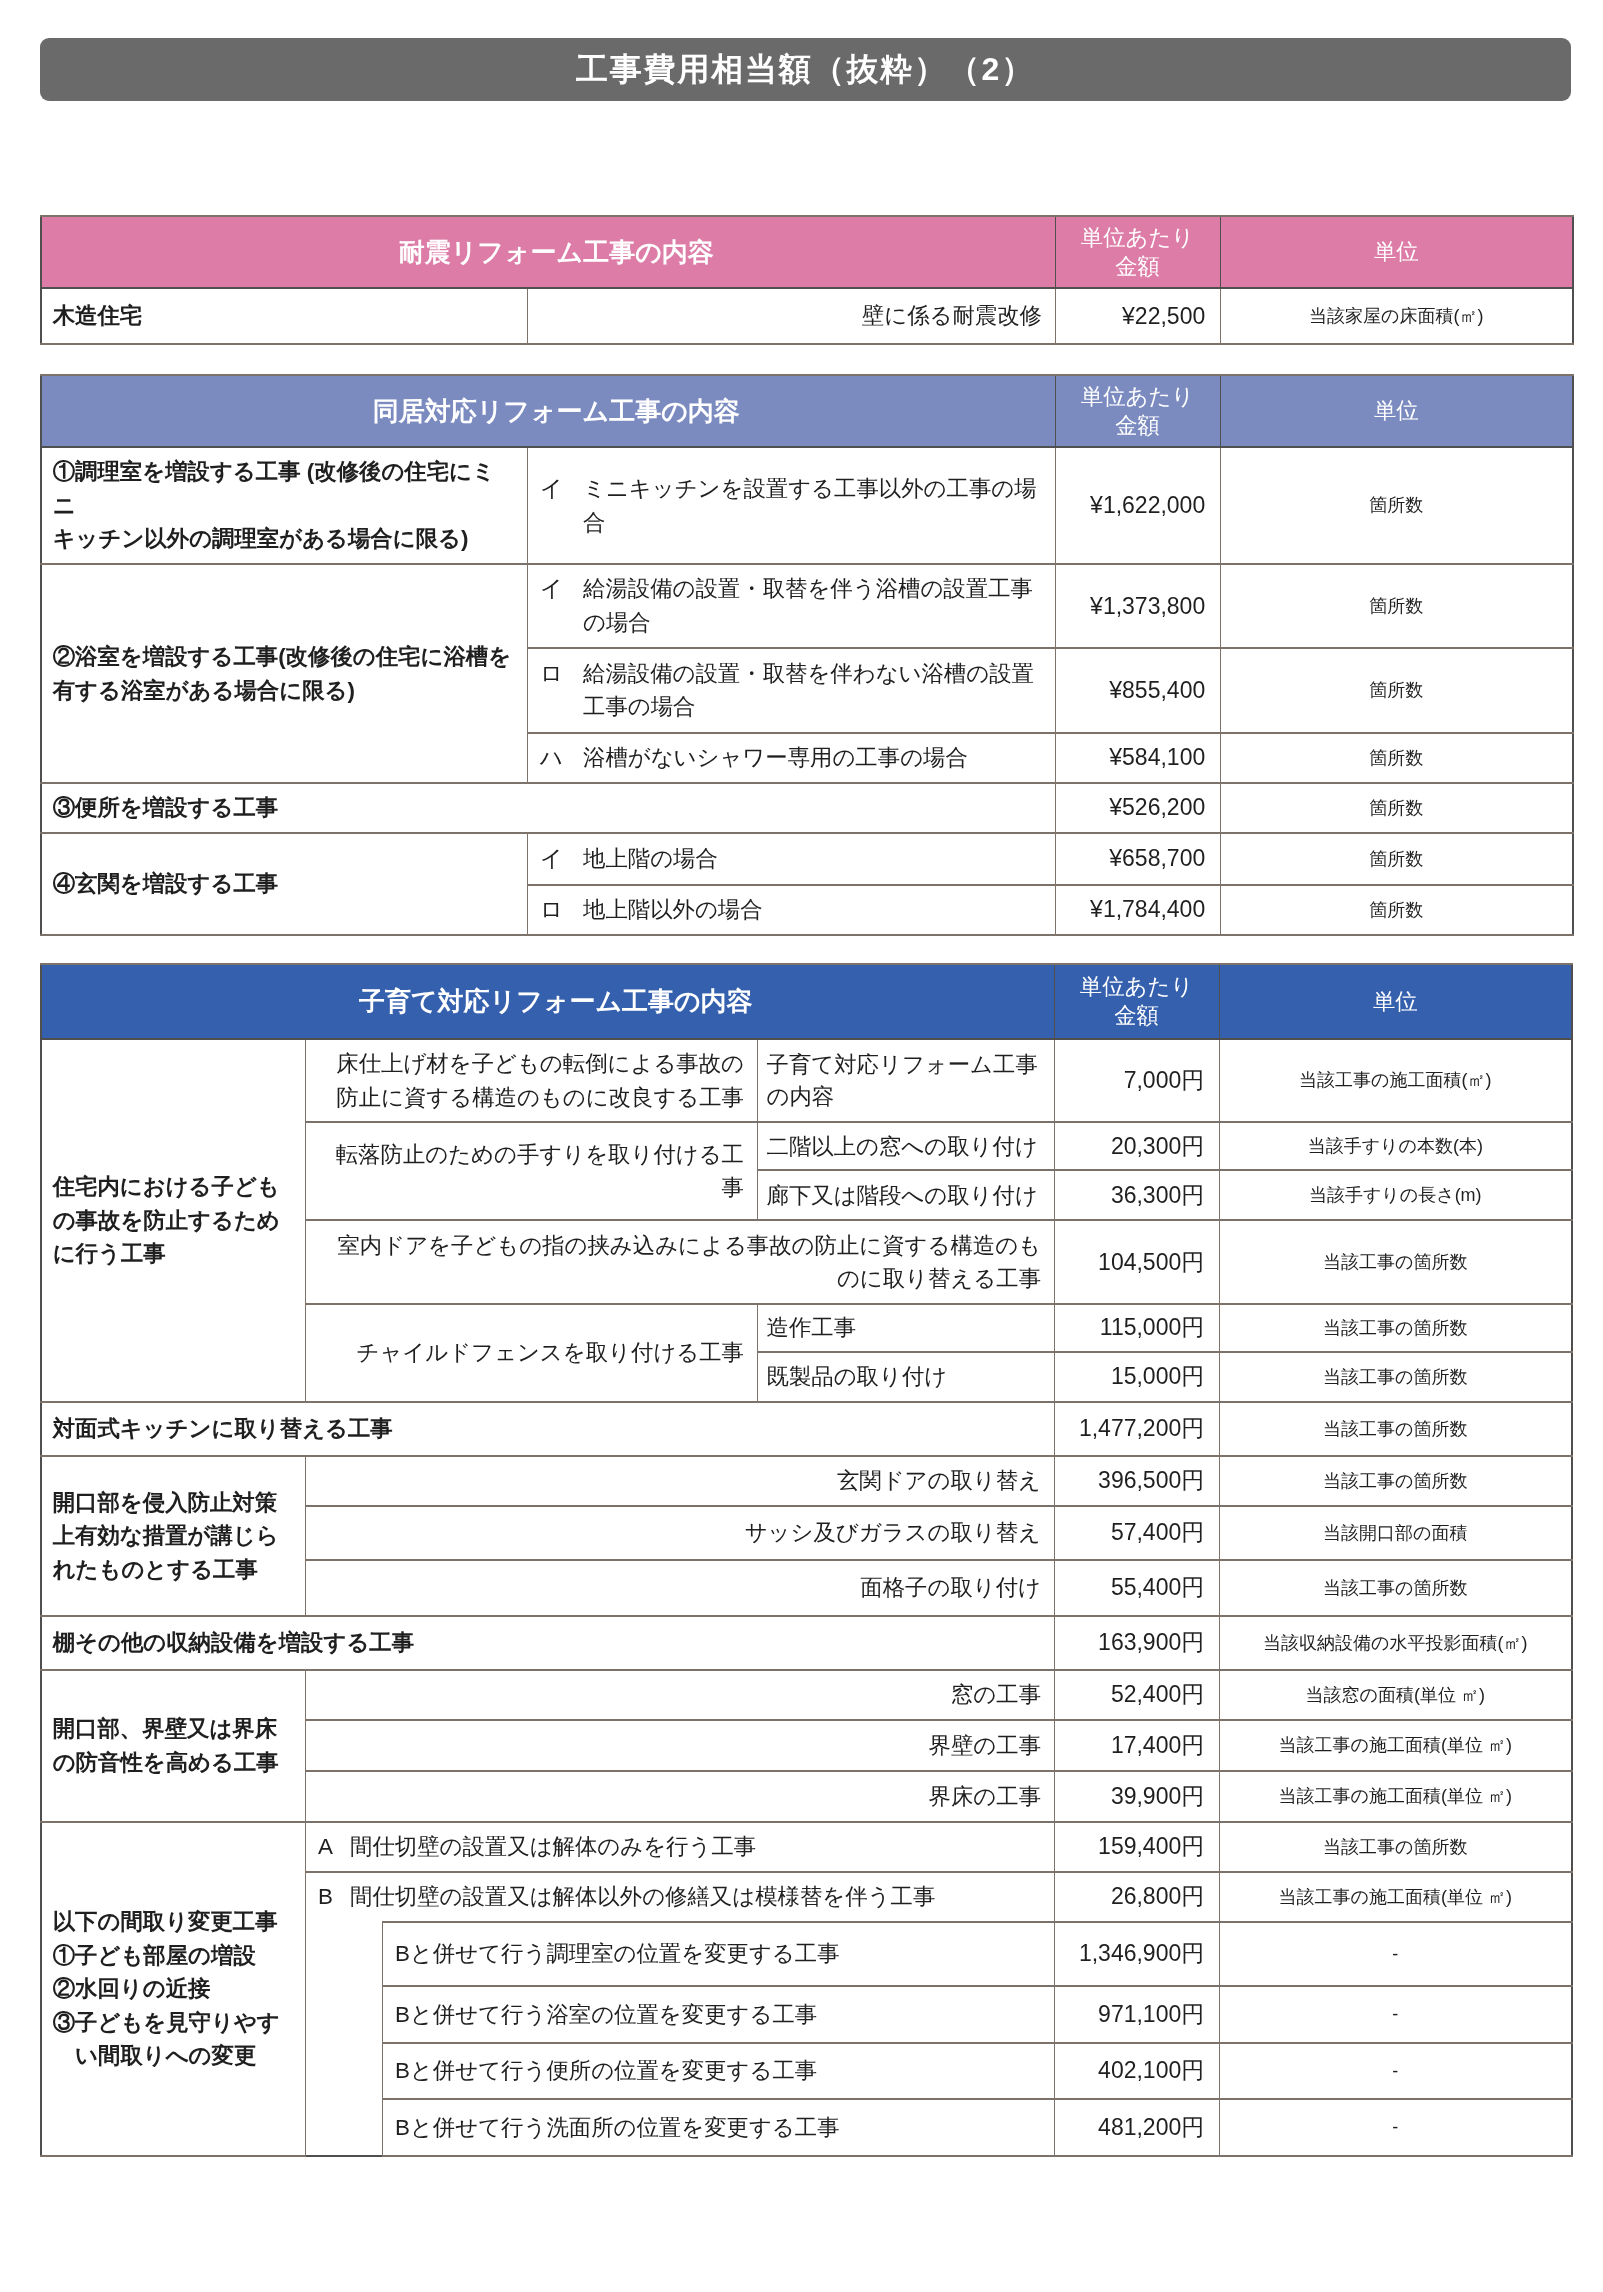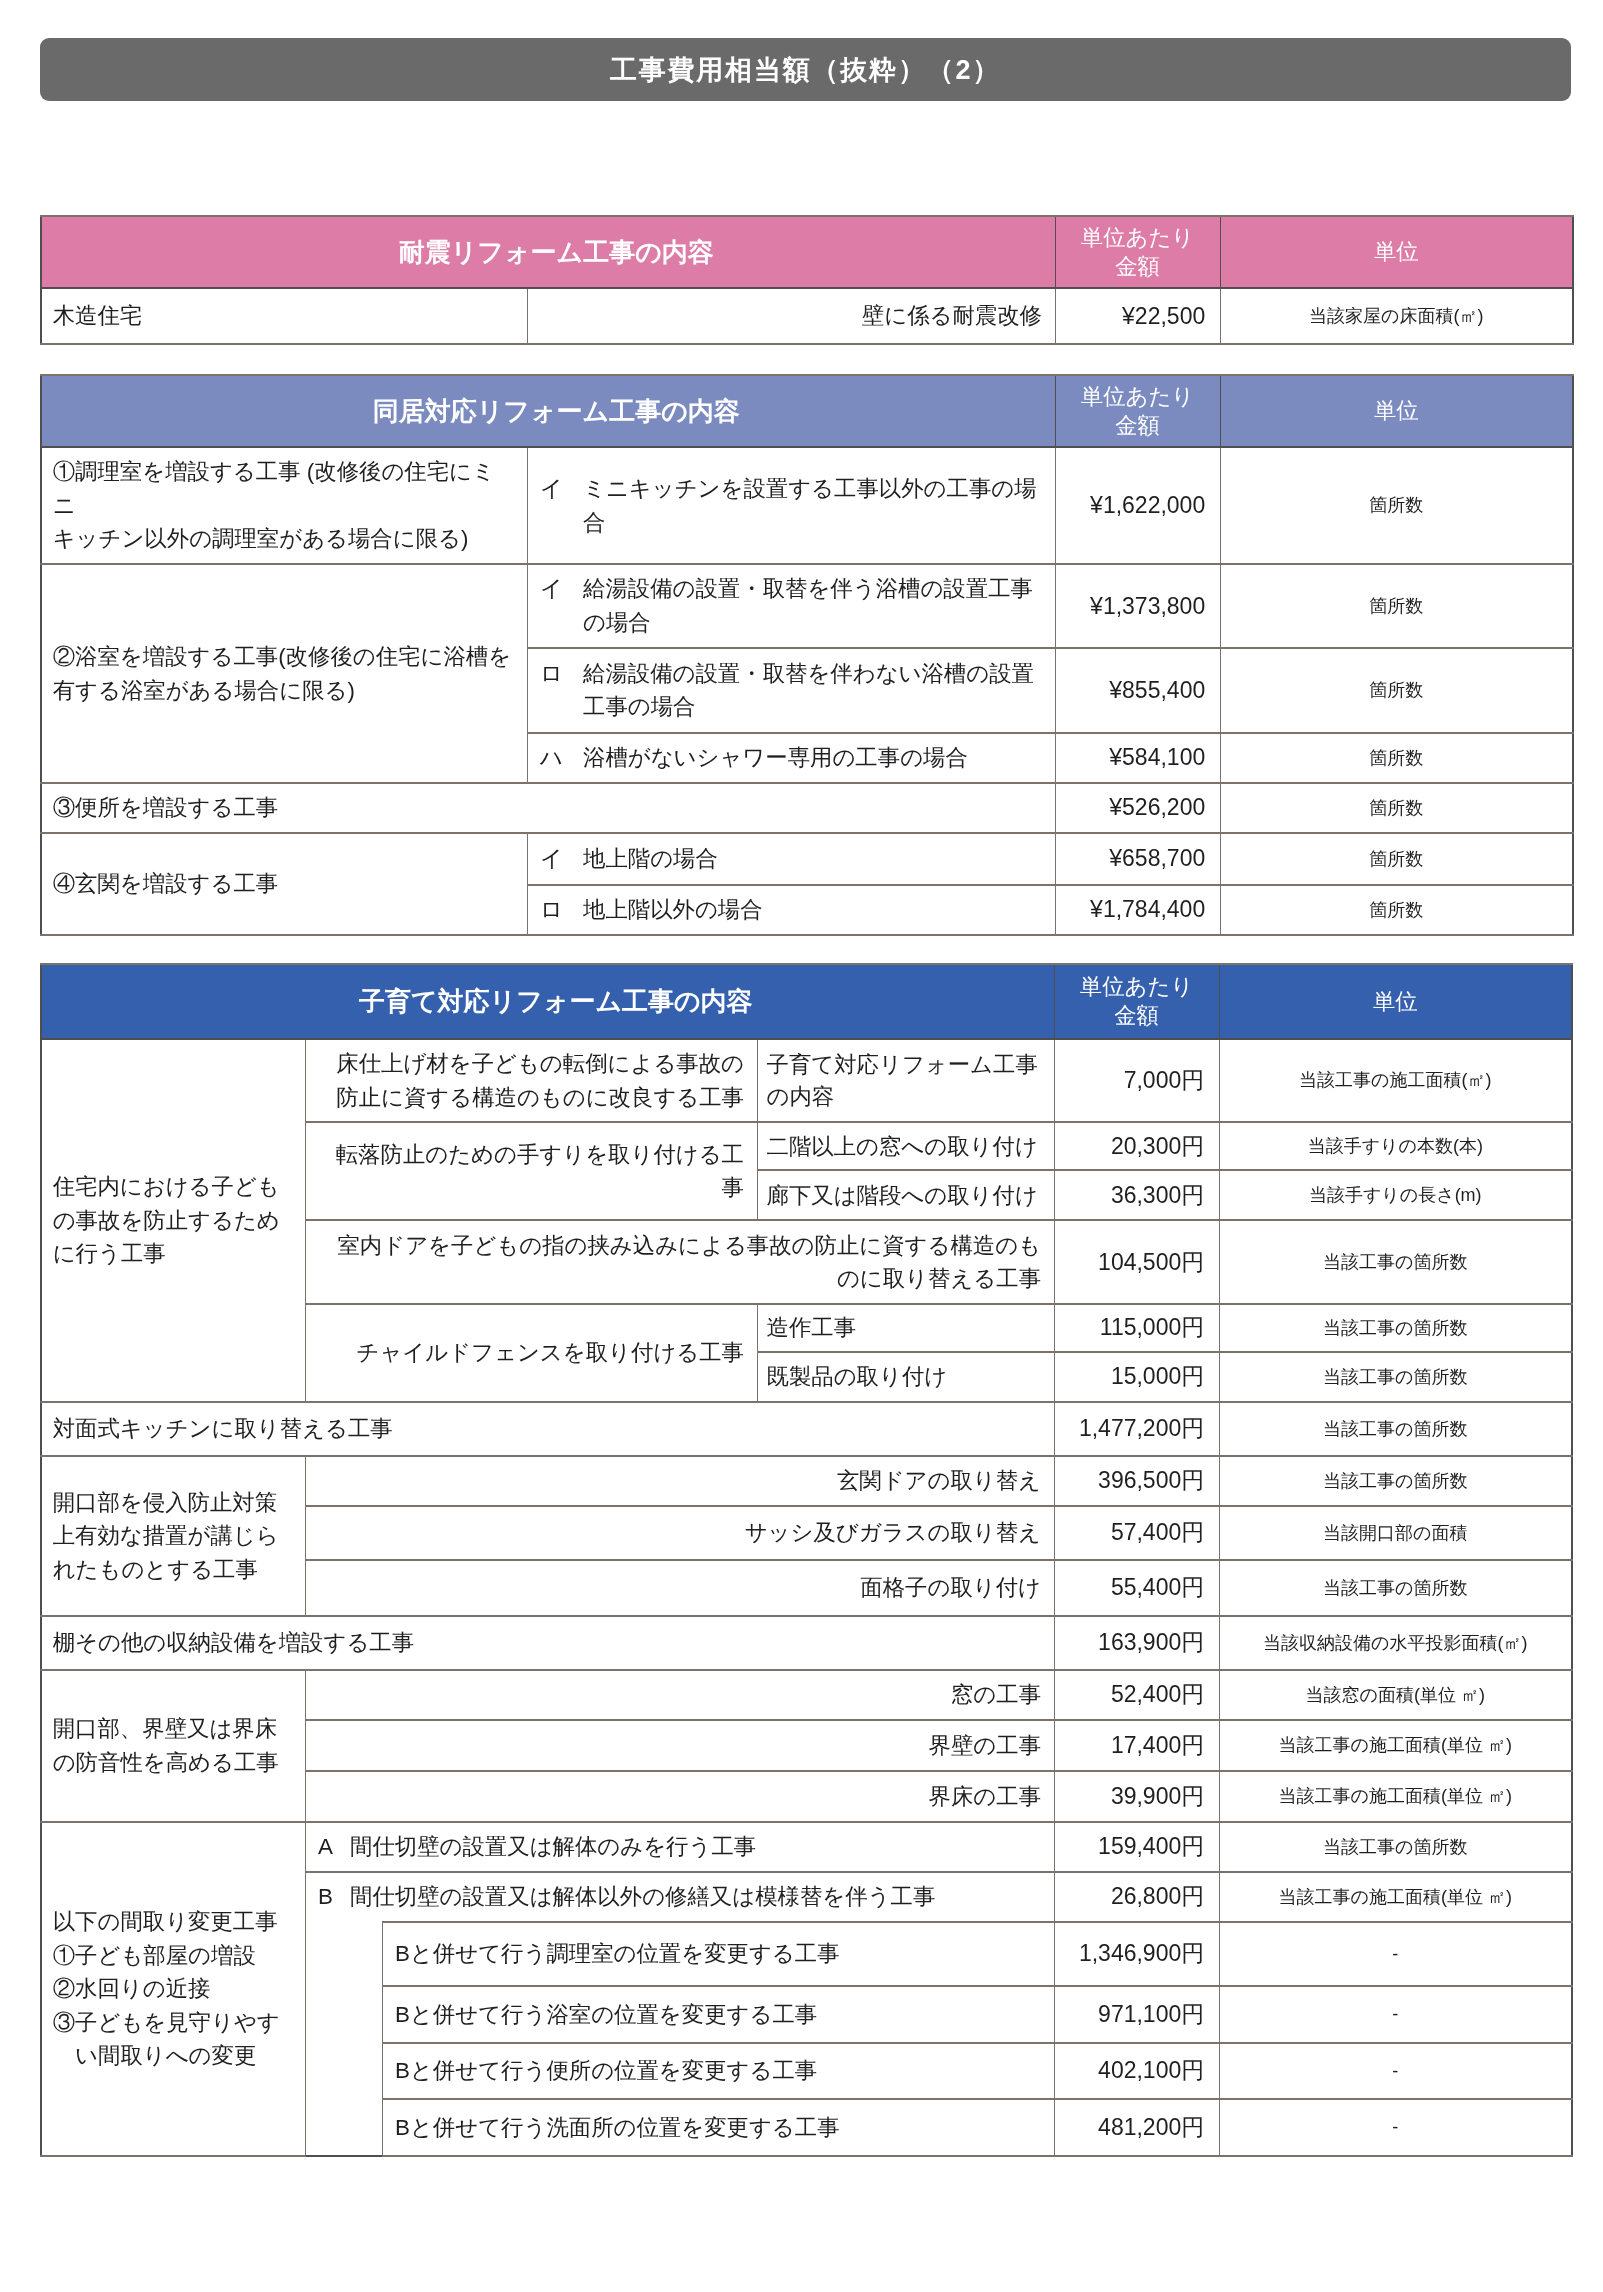--- a/index.html
+++ b/index.html
@@ -10,21 +10,21 @@
     color:#1f1f1f;
     position:relative;
   }
   .page { padding:38px 0 0 40px; }
 
   .title-bar {
     width:1531px; height:63px;
     background:#6a6a6a;
     border-radius:9px;
     color:#ffffff;
-    font-size:27px; font-weight:bold; letter-spacing:1.8px;
+    font-size:32px; font-weight:bold; letter-spacing:1.8px;
     display:flex; align-items:center; justify-content:center;
   }
 
   table.tbl {
     border-collapse:collapse;
     table-layout:fixed;
     width:1531px;
     font-size:22.4px;
     border:2.7px solid #4f4f4f;
   }
@@ -45,21 +45,21 @@
     border-left:1.8px solid #4f4f4f;
     border-right:1.8px solid #4f4f4f;
     border-bottom:2.7px solid #4f4f4f;
   }
   .t1 .hdr th { background:#dc7ca7; }
   .t2 .hdr th { background:#7b8bc0; }
   .t3 .hdr th { background:#3560ae;margin-left:32px; }
   th.tt  { font-size:26px; font-weight:bold; text-align:center;padding-left:16px; }
   th.hs  { font-size:22.4px; font-weight:normal; white-space:pre-line; line-height:1.3; text-align:center; }
 
-  td.lab  { text-align:left; padding:7.2px 10.7px; line-height:1.5; white-space:pre-line; }
+  td.lab  { text-align:left; padding:7.2px 10.7px; line-height:1.5; white-space:pre-line;font-weight:bold; }
   td.mid  { text-align:right; padding:7.2px 12.5px; line-height:1.5;margin-left:20px; }
   td.sub  { text-align:left; padding:5.4px 7.2px 5.4px 9px; line-height:1.4; }
   td.pfx  { text-align:left; padding:7.2px 9px 7.2px 12.5px; line-height:1.5; }
   td.pfx .p { float:left; width:43px; }
   td.pfx .t { display:block; margin-left:43px; }
   td.pfx2 .p { width:32px; }
   td.pfx2 .t { margin-left:32px; }
   td.subind { text-align:left; padding:5.4px 12.5px; line-height:1.4; }
   td.price { text-align:right; padding:3.6px 14.3px 3.6px 3.6px; font-size:23px; }
   td.unit  { text-align:center; padding:3.6px 5.4px; font-size:18px; line-height:1.35; }

